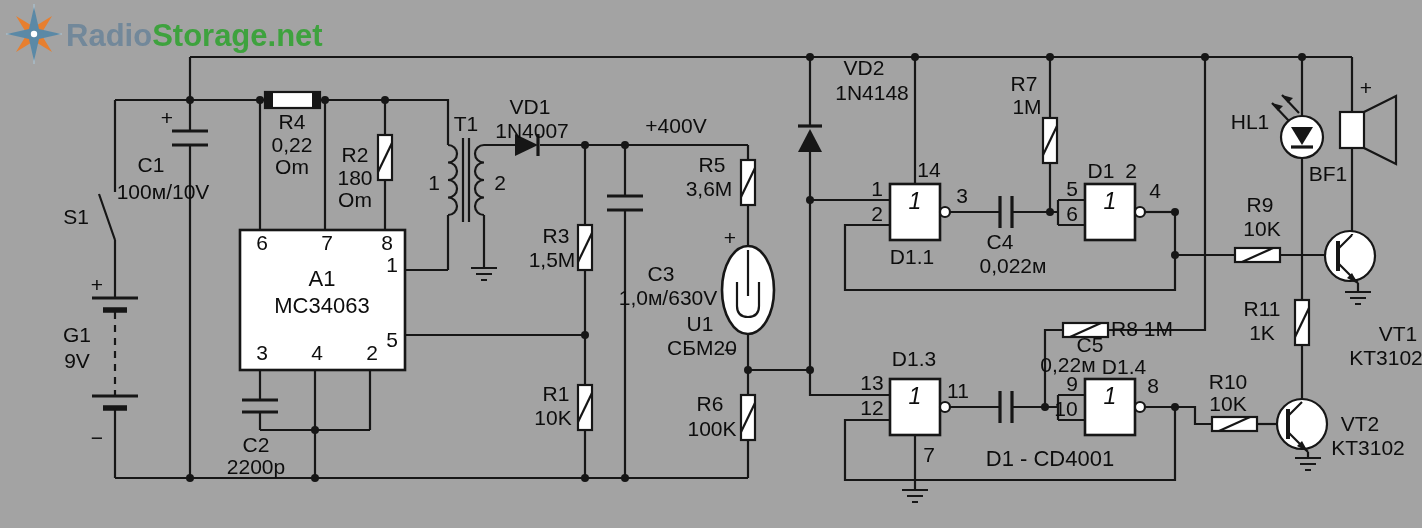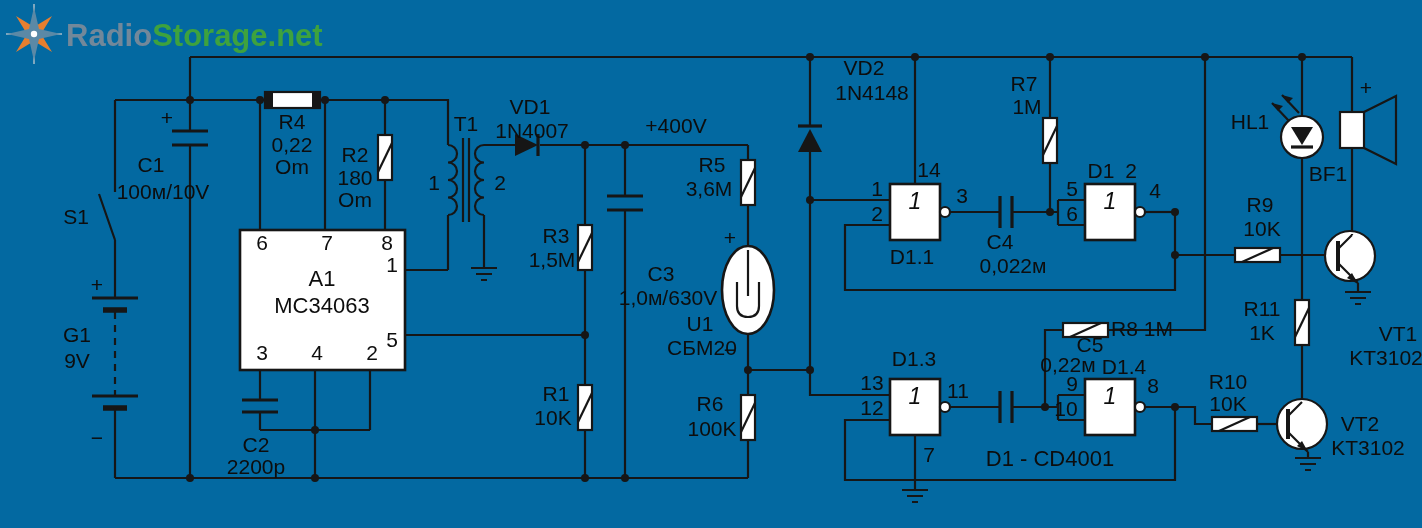--- a/index.html
+++ b/index.html
@@ -1,16 +1,16 @@
 <!DOCTYPE html>
 <html><head>
 <meta charset="utf-8">
 <style>
   html,body{margin:0;padding:0;background:#ffffff;}
-  .stage{position:relative;width:1422px;height:528px;background:#0369a1;overflow:hidden;
+  .stage{position:relative;width:1422px;height:528px;background:#a3a3a3;overflow:hidden;
          font-family:"Liberation Sans",sans-serif;}
   svg{position:absolute;left:0;top:0;}
   .wire{stroke:#161616;stroke-width:2.2;fill:none;}
   .sym{stroke:#161616;stroke-width:2.2;fill:none;}
   .symf{stroke:#161616;stroke-width:2.2;fill:#ffffff;}
   .plate{stroke:#161616;stroke-width:3.2;fill:none;}
   .box{stroke:#161616;stroke-width:2.6;fill:#ffffff;}
   .dot{fill:#161616;stroke:none;}
   .blk{fill:#161616;stroke:none;}
   .t{font-size:21px;fill:#0d0d0d;text-anchor:middle;font-family:"Liberation Sans",sans-serif;}

